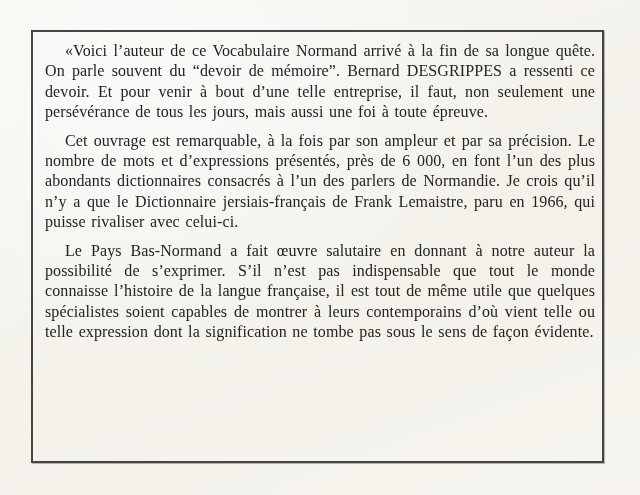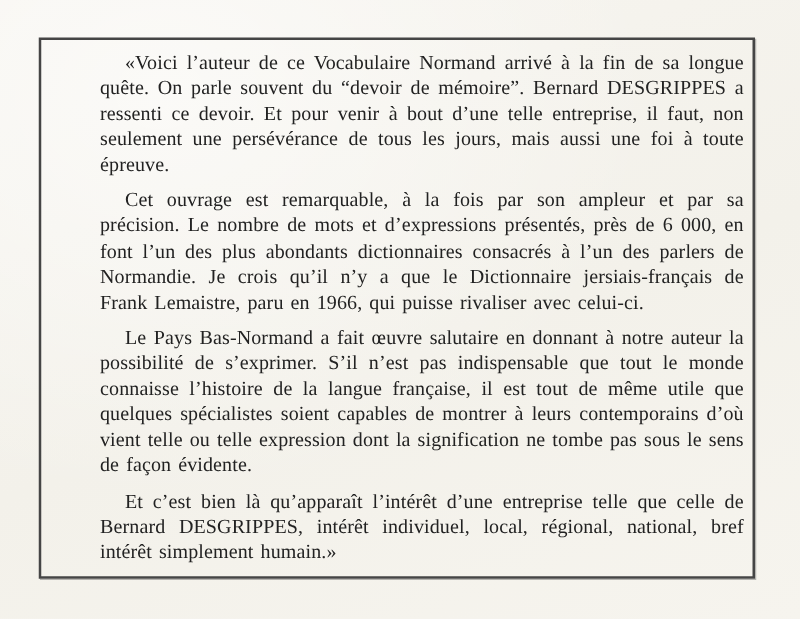--- a/index.html
+++ b/index.html
@@ -1,20 +1,20 @@
 <!DOCTYPE html>
 <html lang="fr" style="--paper: #f5f3ee; --frame: #454545; --ink: #222222;"><head>
 <meta charset="utf-8">
 <style>
   :root {
     --paper: #f5f3ee;
     --ink: #222222;
     --frame: #454545;
   }
-  * { box-sizing: border-box; padding-left: 35px; }
+  * { box-sizing: border-box; }
   html, body {
     margin: 0;
     padding: 0;
   }
   body {
     width: 640px;
     height: 495px;
     overflow: hidden;
     background: var(--paper);
     font-family: "Liberation Serif", "DejaVu Serif", serif;
@@ -58,15 +58,14 @@
   }
 </style>
 </head>
 <body>
 
 <div class="page">
   <div class="quote-box">
     <p class="para">«Voici l’auteur de ce Vocabulaire Normand arrivé à la fin de sa longue quête. On parle souvent du “devoir de mémoire”. Bernard DESGRIPPES a ressenti ce devoir. Et pour venir à bout d’une telle entreprise, il faut, non seulement une persévérance de tous les jours, mais aussi une foi à toute épreuve.</p>
     <p class="para">Cet ouvrage est remarquable, à la fois par son ampleur et par sa précision. Le nombre de mots et d’expressions présentés, près de 6&nbsp;000, en font l’un des plus abondants dictionnaires consacrés à l’un des parlers de Normandie. Je crois qu’il n’y a que le Dictionnaire jersiais-français de Frank Lemaistre, paru en 1966, qui puisse rivaliser avec celui-ci.</p>
     <p class="para">Le Pays Bas-Normand a fait œuvre salutaire en donnant à notre auteur la possibilité de s’exprimer. S’il n’est pas indispensable que tout le monde connaisse l’histoire de la langue française, il est tout de même utile que quelques spécialistes soient capables de montrer à leurs contemporains d’où vient telle ou telle expression dont la signification ne tombe pas sous le sens de façon évidente.</p>
-    <p class="para">Et c’est bien là qu’apparaît l’intérêt d’une entreprise telle que celle de Bernard DESGRIPPES, intérêt individuel, local, régional, national, bref intérêt simplement humain.»</p>
   </div>
 </div>
 
 </body></html>

